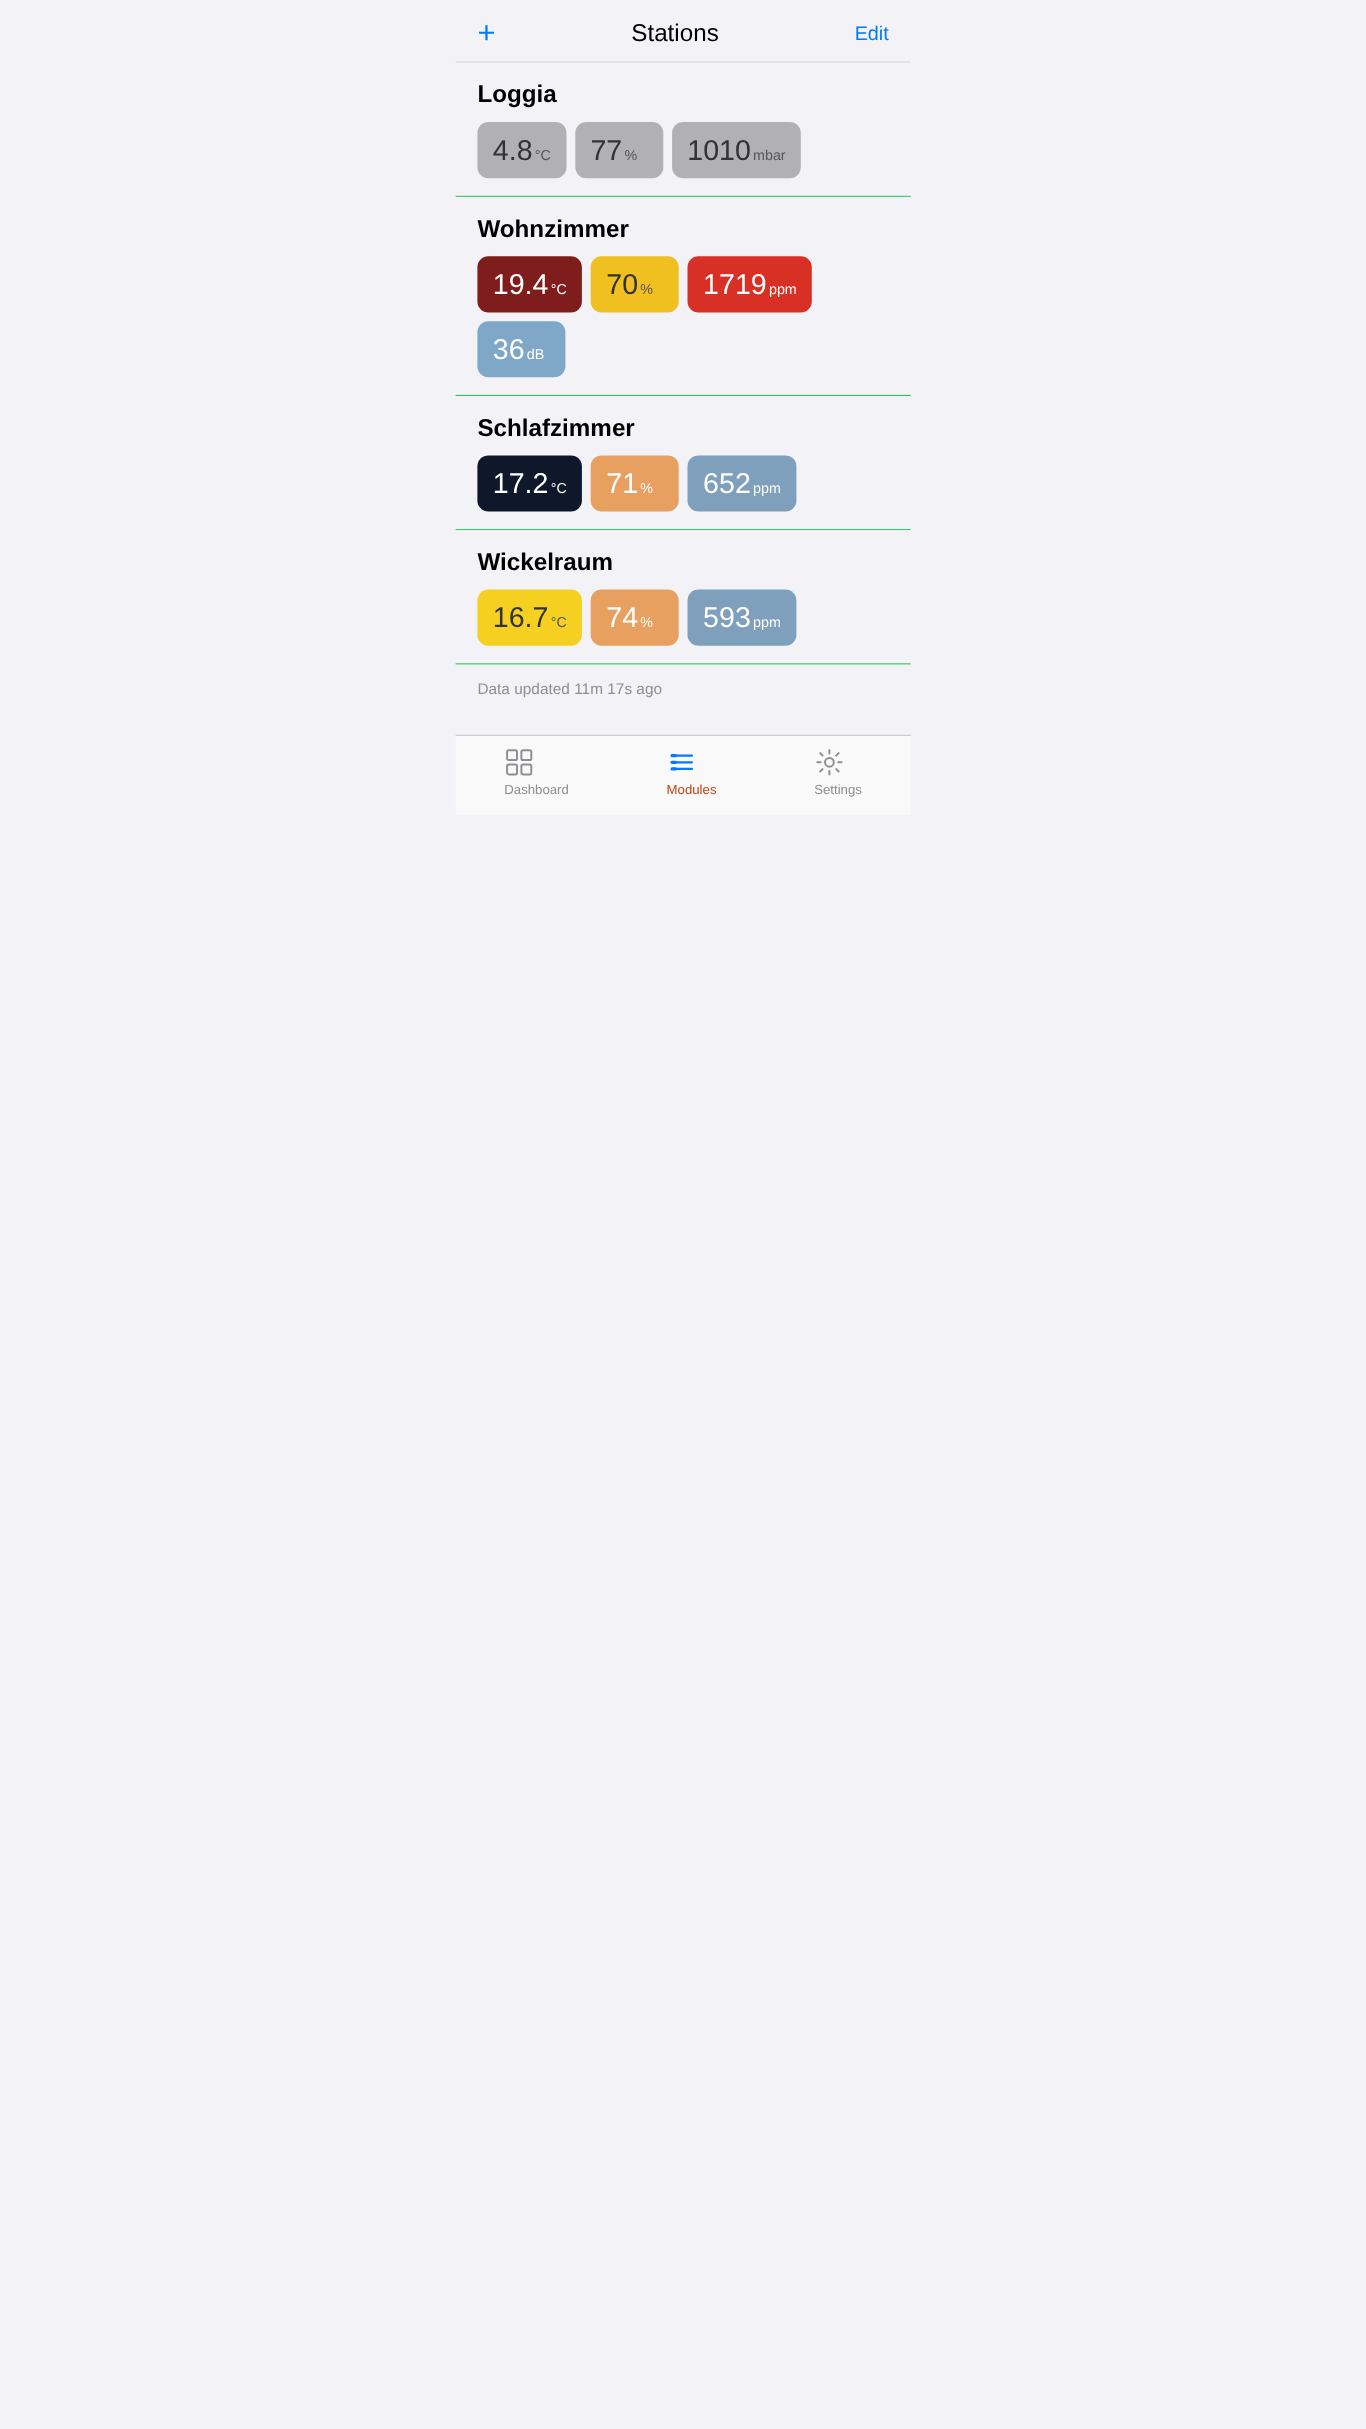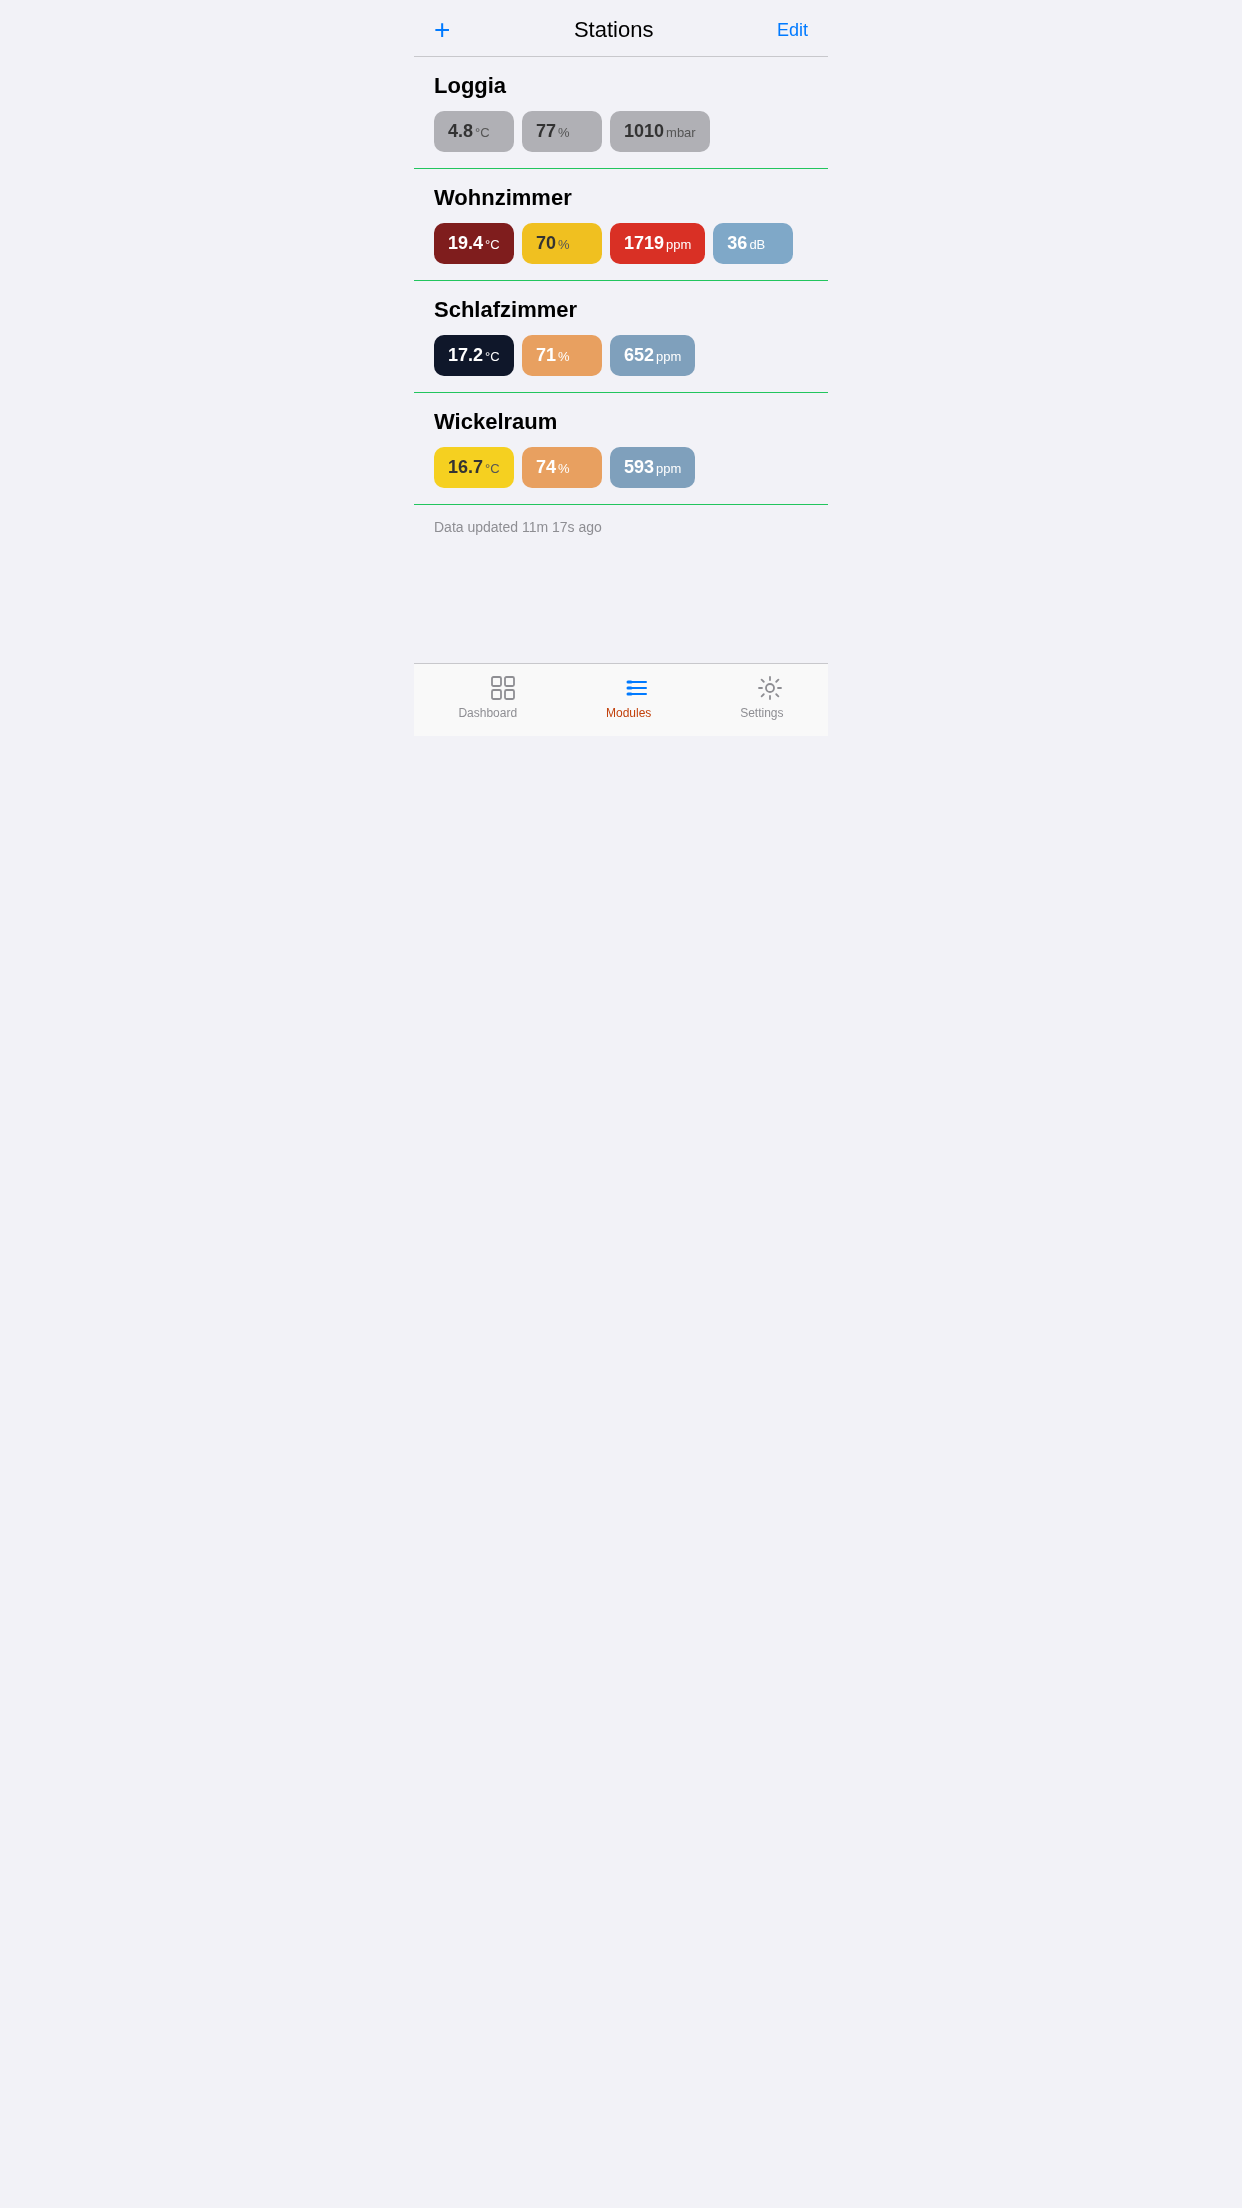--- a/index.html
+++ b/index.html
@@ -112,22 +112,22 @@
 
     .sensor-badge.blue-medium {
       background: #7fa0bc;
     }
 
     .sensor-badge.yellow-bright {
       background: #f5d020;
     }
 
     .sensor-value {
-      font-size: 18px;
-      font-weight: 700;
+      font-size: 26px;
+      font-weight: 400;
       color: #fff;
     }
 
     .sensor-badge.grey .sensor-value {
       color: #333;
     }
 
     .sensor-badge.yellow .sensor-value {
       color: #333;
     }
@@ -169,21 +169,21 @@
       display: flex;
       flex-direction: row;
       justify-content: space-around;
       align-items: center;
       padding: 10px 0 16px 0;
     }
 
     .nav-item {
       display: flex;
       flex-direction: column;
-      align-items: flex-end;
+      align-items: flex-start;
       gap: 4px;
       cursor: pointer;
     }
 
     .nav-icon {
       width: 28px;
       height: 28px;
     }
 
     .nav-label {

